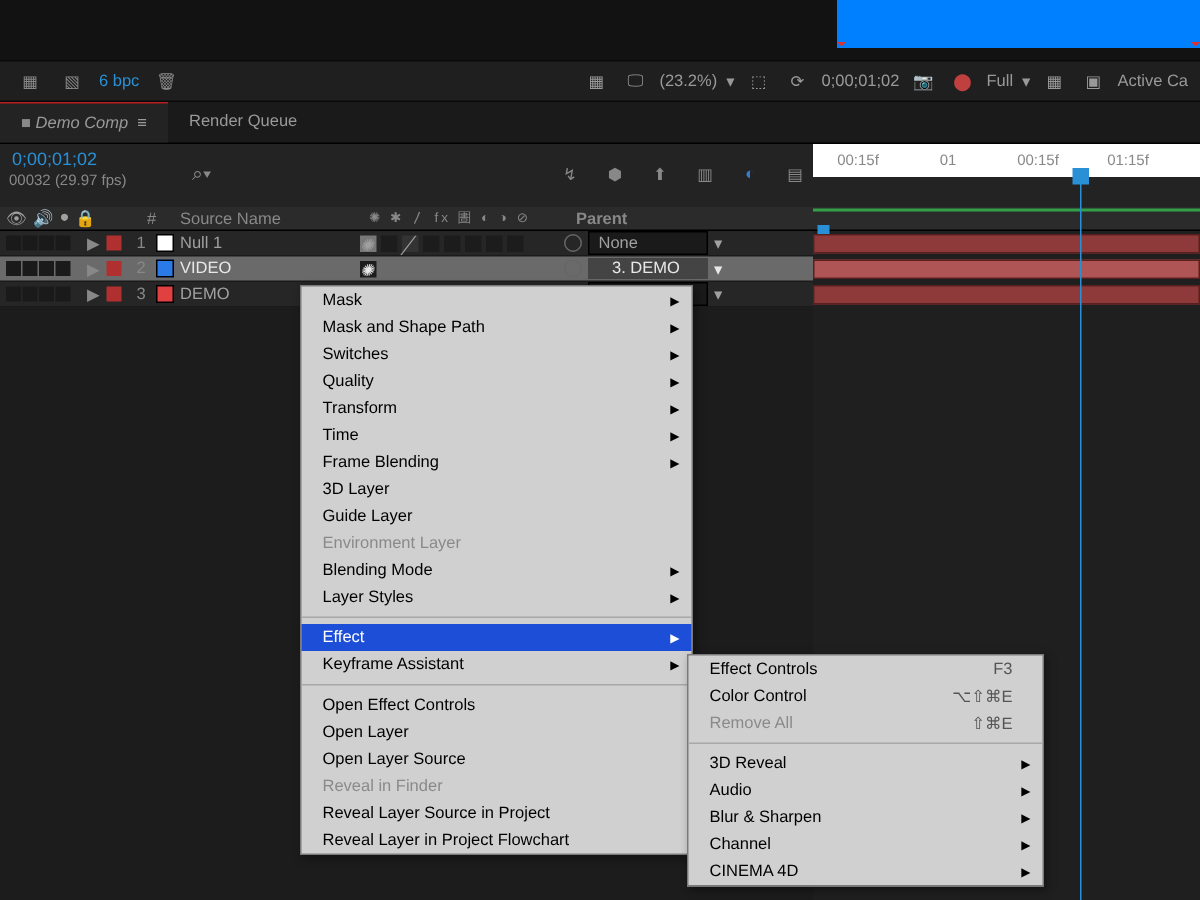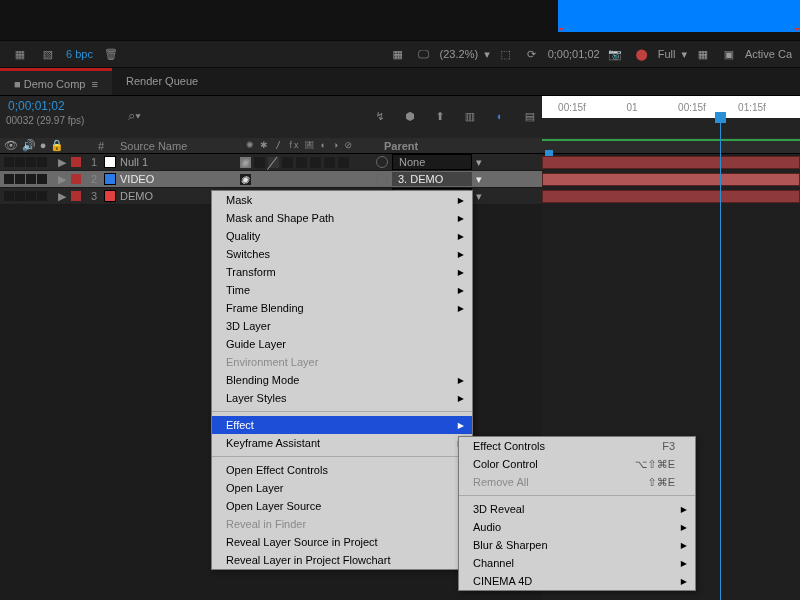--- a/index.html
+++ b/index.html
@@ -9,21 +9,21 @@
 .preview-strip { position:absolute; top:0; left:0; right:0; height:40px; background:#121212; }
 .preview-box { position:absolute; right:0; top:0; width:242px; height:32px; background:#0080ff; }
 .preview-box:before, .preview-box:after { content:""; position:absolute; top:28px; width:0; height:0; border:3px solid transparent; border-top-color:#e03030; }
 .preview-box:before { left:0; } .preview-box:after { right:0; }
 .tb-left { display:flex; gap:8px; padding-left:10px; align-items:center; }
 .tb-right { margin-left:auto; display:flex; gap:6px; align-items:center; padding-right:8px; }
 .tb-right span { color:#999; }
 .bpc { color:#2a90d6; }
 .panel-tabs { position:absolute; top:68px; left:0; right:0; height:28px; background:#1a1a1a; border-bottom:1px solid #000; display:flex; }
 .tab { padding:7px 14px; color:#999; }
-.tab.active { background:#232323; border-top:3px solid #b91c1c; }
+.tab.active { background:#232323; border-top:1px solid #b91c1c;font-style:italic; }
 .tl-head { position:absolute; top:96px; left:0; right:0; height:42px; background:#232323; }
 .comp-name { position:absolute; left:8px; top:3px; color:#2a90d6; font-size:12px; }
 .comp-info { position:absolute; left:6px; top:19px; color:#888; font-size:10px; }
 .head-icons { position:absolute; right:260px; top:10px; display:flex; gap:10px; }
 .search-ico { position:absolute; left:128px; top:12px; color:#888; font-size:13px; }
 
 .ruler { position:absolute; top:96px; left:542px; right:0; height:22px; background:#ffffff; display:flex; align-items:center; }
 .ruler span { width:60px; color:#888; font-size:10px; text-align:center; }
 .playhead { position:absolute; top:118px; left:720px; width:1px; height:482px; background:#2a90d6; z-index:3; }
 .playhead:before { content:""; position:absolute; top:-6px; left:-5px; width:11px; height:11px; background:#2a90d6; }
@@ -171,21 +171,21 @@
   <div class="r-arr">▶</div>
   <div class="r-clr">
       <i style="background:#b03030"></i>
     </div>
   <div class="r-num">2</div>
   <div class="r-swatch" style="background:#2a7ae8"></div>
   <div class="r-name">VIDEO</div>
   <div class="r-switches">
       <i>✺</i>
     </div>
-  <div class="r-parent"><span class="spiral"></span><span style="background:#444;padding:1px 6px;width:80px">3. DEMO</span>▾</div>
+  <div class="r-parent"><span class="spiral"></span><span style="background:#444;padding:1px 16px;width:80px">3. DEMO</span>▾</div>
 </div>
 <div class="row" style="top:188px">
   <div class="r-tog">
       <i></i>
       <i></i>
       <i></i>
       <i></i>
     </div>
   <div class="r-arr">▶</div>
   <div class="r-clr">
@@ -206,25 +206,25 @@
   <div class="track" style="top:17px">
       <div class="bar" style="left:0;right:0;background:#b05555"></div>
     </div>
   <div class="track" style="top:34px">
       <div class="bar" style="left:0;right:0"></div>
     </div>
 </div>
 
 <div style="position:absolute;top:150px;left:545px;width:8px;height:6px;background:#2a90d6"></div>
 
-<div class="ctx" id="m1" style="left:211px; top:190px; width:262px">
+<div class="ctx" id="m1" style="left:200px; top:190px; width:262px">
     <div class="mi sub">Mask</div>
     <div class="mi sub">Mask and Shape Path</div>
+    <div class="mi sub">Switches</div>
     <div class="mi sub">Quality</div>
-    <div class="mi sub">Switches</div>
     <div class="mi sub">Transform</div>
     <div class="mi sub">Time</div>
     <div class="mi sub">Frame Blending</div>
     <div class="mi">3D Layer</div>
     <div class="mi">Guide Layer</div>
     <div class="mi dis">Environment Layer</div>
     <div class="mi sub">Blending Mode</div>
     <div class="mi sub">Layer Styles</div>
     <div class="sep"></div>
     <div class="mi sub hl">Effect</div>

